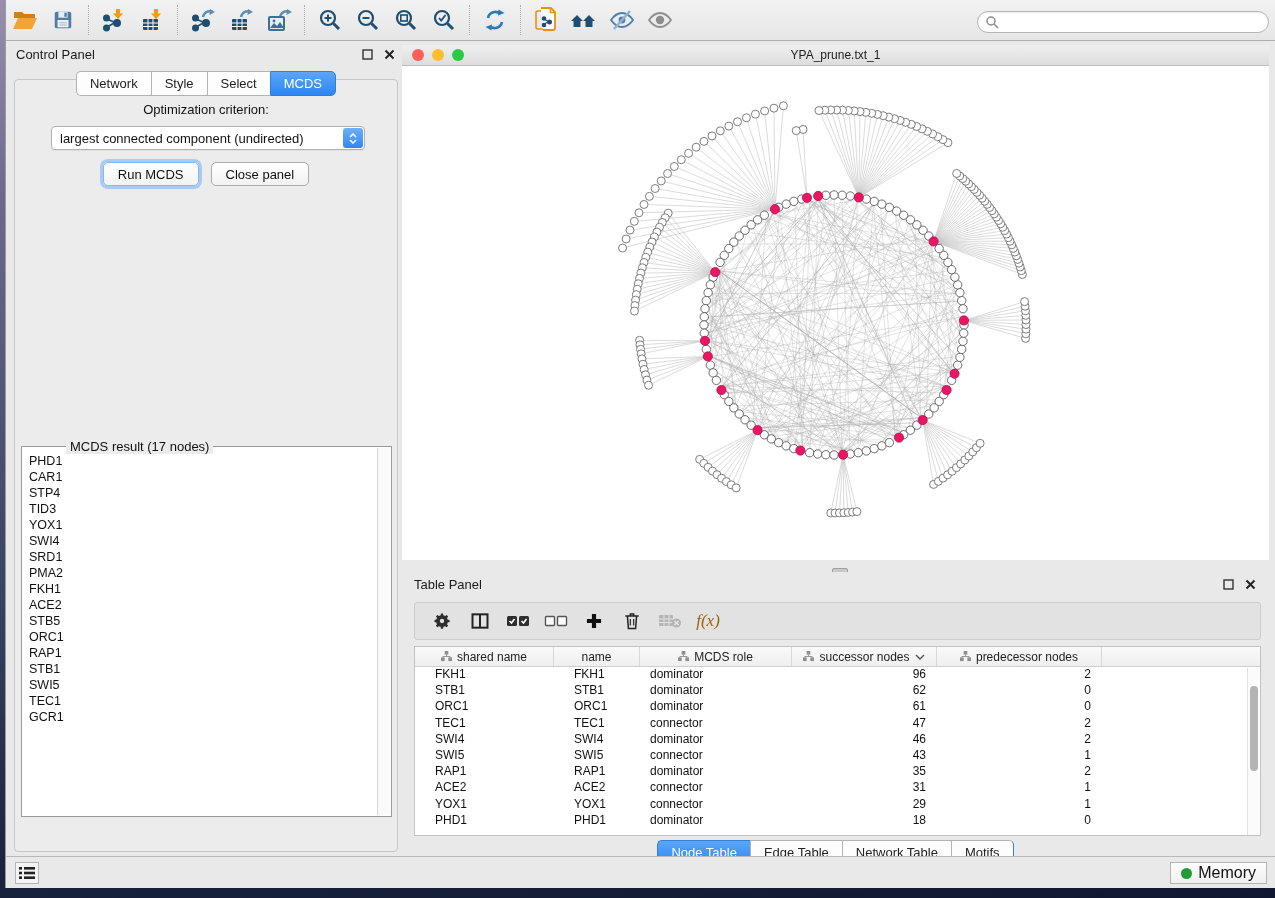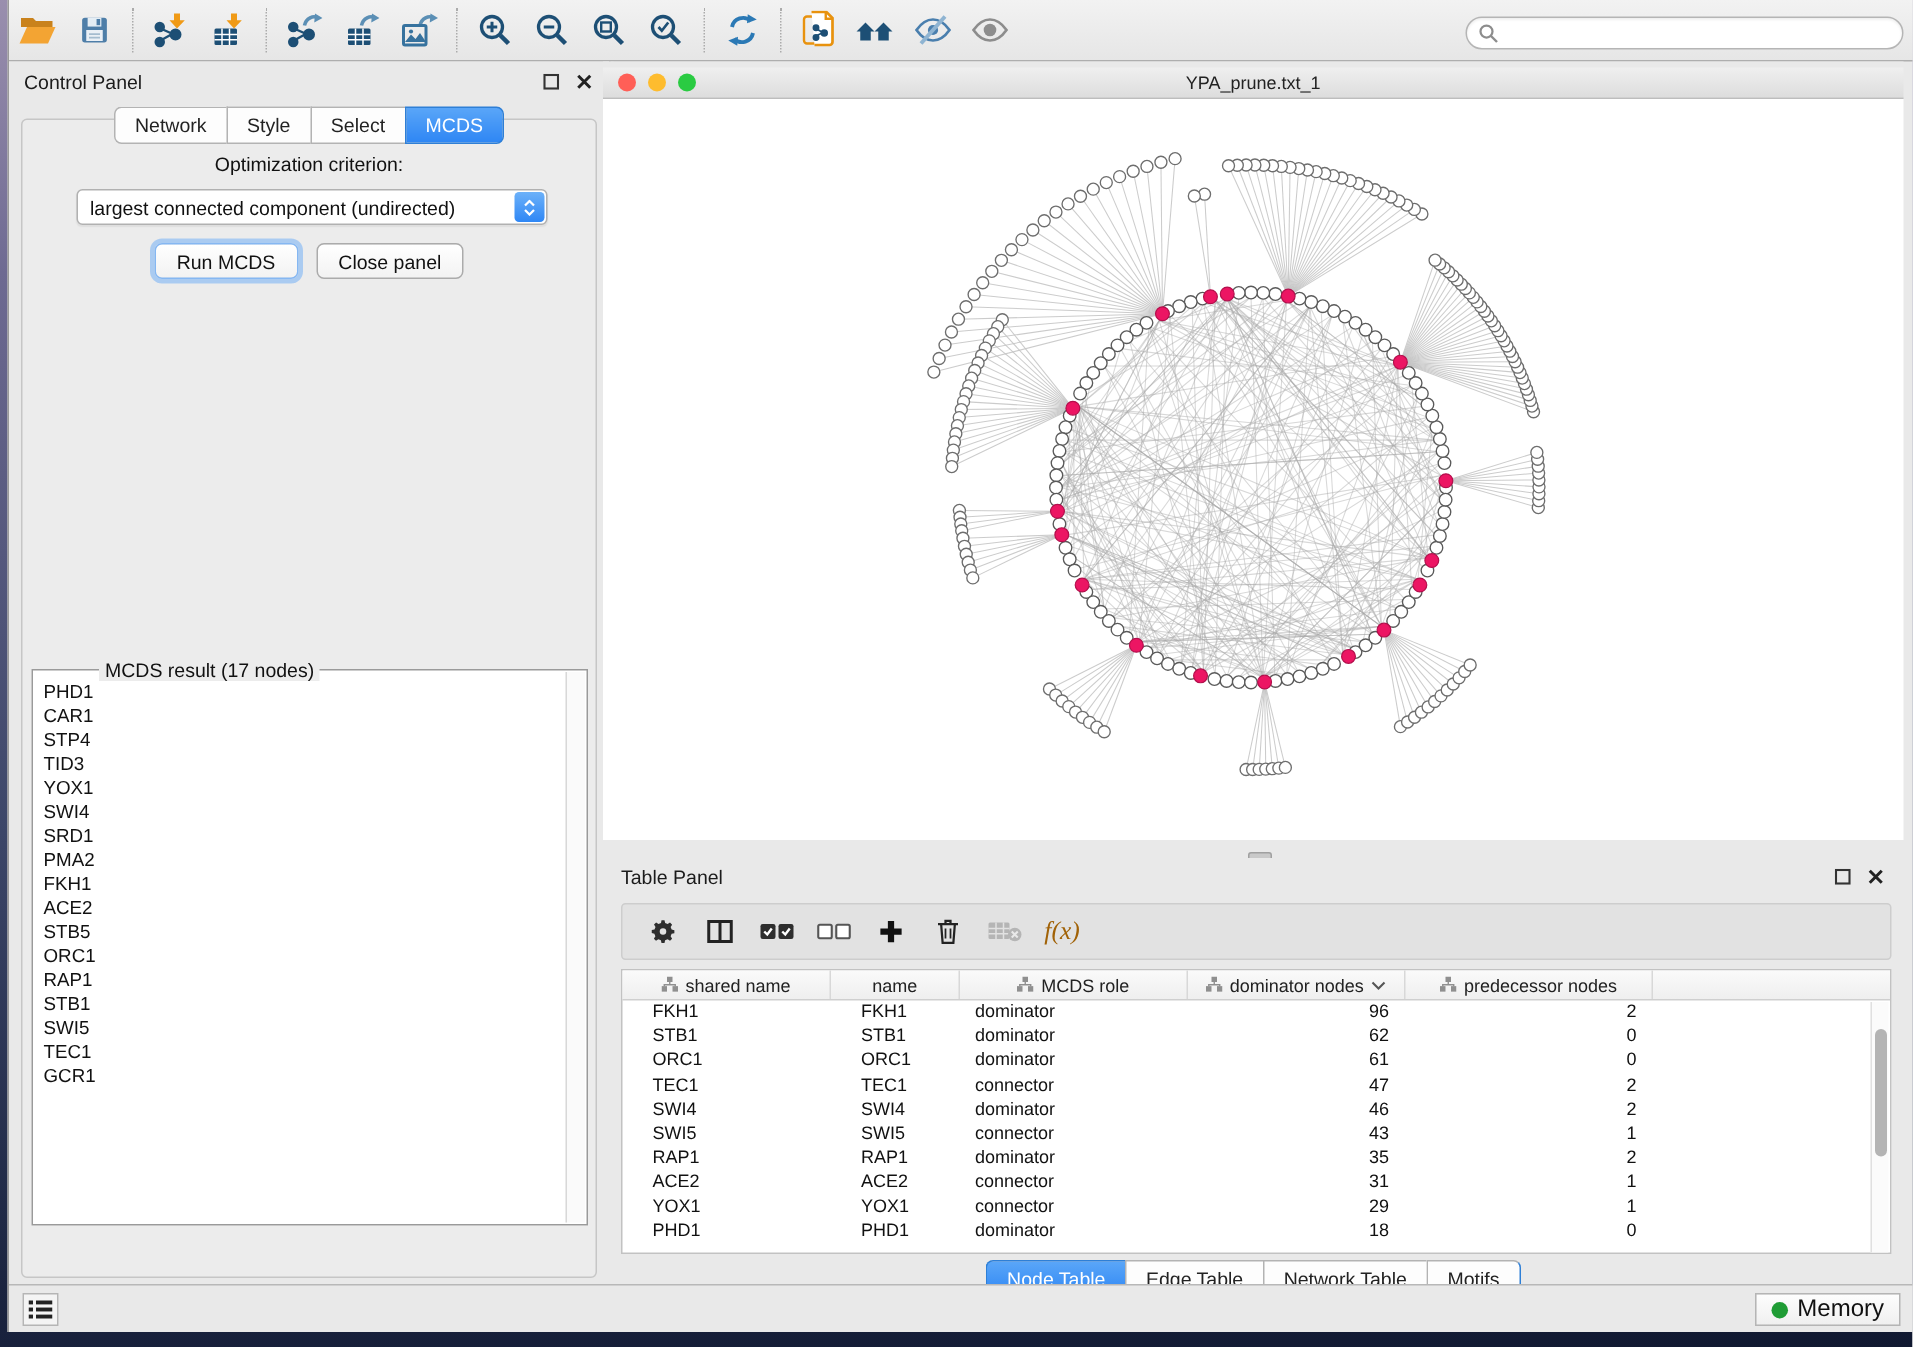--- a/index.html
+++ b/index.html
@@ -1096,21 +1096,21 @@
                 </div>
                 <div class="hcell hc3" style="width: 145px;">
                   <svg width="11" height="11" viewBox="0 0 12 12">
                     <g fill="#8f8f8f">
                       <rect x="4" y="0" width="4" height="4"></rect>
                       <rect x="0" y="7" width="4" height="4"></rect>
                       <rect x="8" y="7" width="4" height="4"></rect>
                     </g>
                     <path d="M6 4v2M2 7V6h8v1" stroke="#8f8f8f" fill="none"></path>
                   </svg>
-                  <span>dominator nodes</span>
+                  <span>successor nodes</span>
                   <svg width="10" height="6" viewBox="0 0 10 6">
                     <path d="M1 1l4 4 4-4" fill="none" stroke="#555" stroke-width="1.4"></path>
                   </svg>
                 </div>
                 <div class="hcell hc4" style="width: 165px;">
                   <svg width="11" height="11" viewBox="0 0 12 12">
                     <g fill="#8f8f8f">
                       <rect x="4" y="0" width="4" height="4"></rect>
                       <rect x="0" y="7" width="4" height="4"></rect>
                       <rect x="8" y="7" width="4" height="4"></rect>

